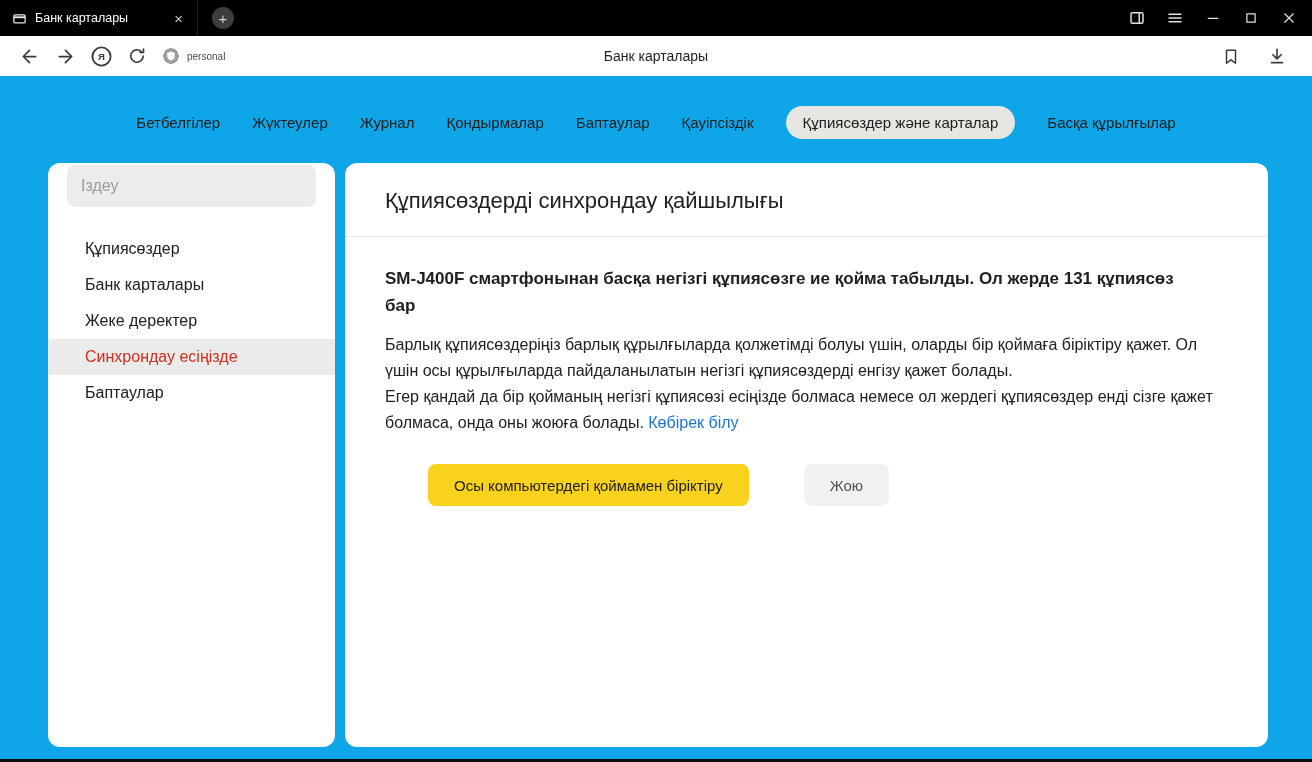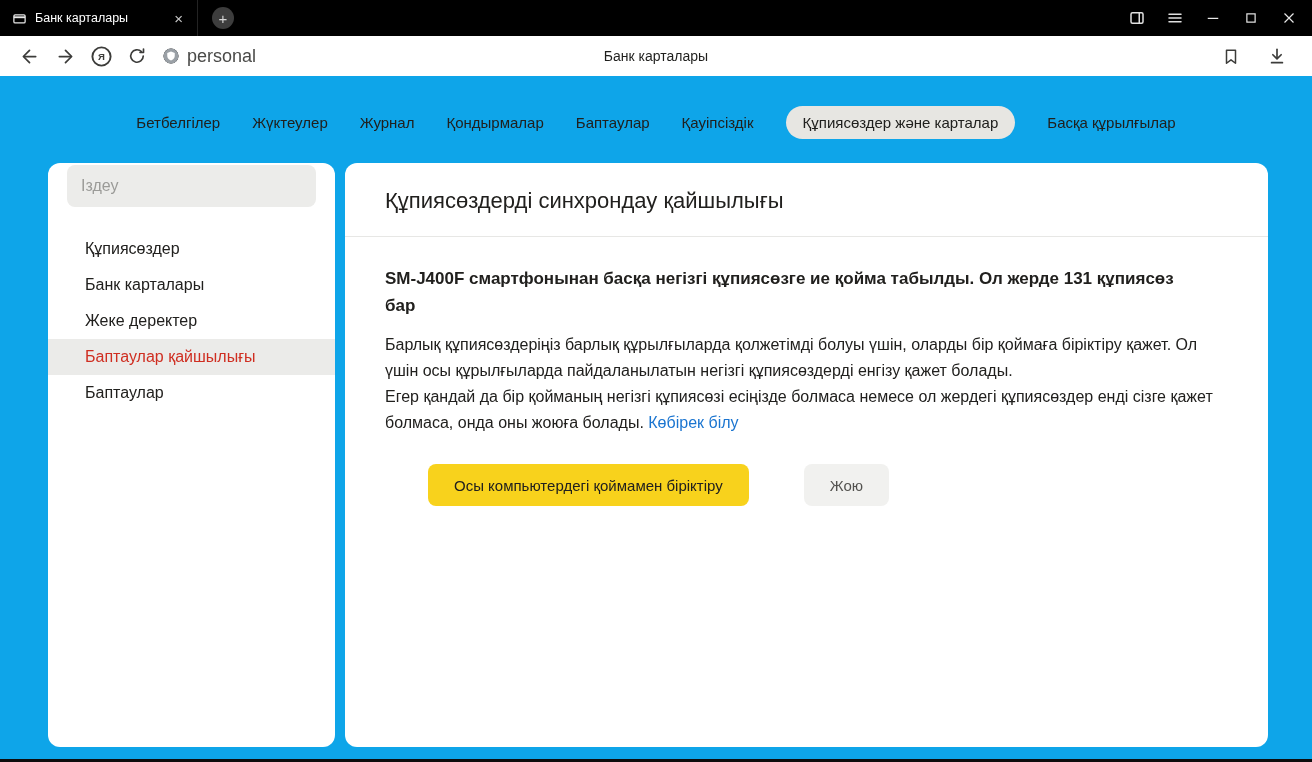--- a/index.html
+++ b/index.html
@@ -15,21 +15,21 @@
   .tab-close { color:#c9c9c9; font-size:15px; line-height:1; padding:2px 4px; cursor:default; }
   .newtab-btn { width:22px; height:22px; border-radius:50%; background:#3d3d3d; color:#d6d6d6; display:flex; align-items:center; justify-content:center; font-size:15px; line-height:1; margin-left:14px; cursor:default; }
   .titlebar-right { margin-left:auto; display:flex; align-items:center; }
   .win-icon { width:38px; height:30px; display:flex; align-items:center; justify-content:center; cursor:default; }
   .win-icon.close { margin-right:4px; }
 
   
   .toolbar { flex:0 0 40px; background:#fff; display:flex; align-items:center; padding:0 14px; position:relative; }
   .tb-icon { width:30px; height:30px; display:flex; align-items:center; justify-content:center; margin-right:6px; cursor:default; }
   .protect-badge { display:flex; align-items:center; gap:7px; margin-left:4px; cursor:default; }
-  .protect-label { font-size:18px; color:#4a4a48; }
+  .protect-label { font-size:10px; color:#4a4a48; }
   .tb-title { position:absolute; left:50%; top:50%; transform:translate(-50%,-50%); font-size:14px; color:#1f1f1d; white-space:nowrap; }
   .toolbar-right { margin-left:auto; display:flex; align-items:center; gap:10px; }
 
   
   .page { flex:1; background:#0ea5e9; display:flex; flex-direction:column; overflow:hidden; }
   .nav-tabs { display:flex; justify-content:center; align-items:center; gap:32px; padding:30px 0 24px; font-size:15px; color:#20201e; }
   .nav-item { white-space:nowrap; padding:8px 0; cursor:default; }
   .nav-item.active { background:#e7e6e2; border-radius:18px; padding:8px 17px; }
 
   .content { flex:1; display:flex; align-items:stretch; gap:10px; padding:0 44px 12px 48px; overflow:hidden; }
@@ -173,21 +173,21 @@
     </nav>
 
     <div class="content">
 
       <aside class="sidebar">
         <input class="search-input" type="text" placeholder="Іздеу" style="">
         <div class="side-list">
           <div class="side-item">Құпиясөздер</div>
           <div class="side-item">Банк карталары</div>
           <div class="side-item">Жеке деректер</div>
-          <div class="side-item active">Баптаулар қайшылығы</div>
+          <div class="side-item active">Синхрондау есіңізде</div>
           <div class="side-item">Баптаулар</div>
         </div>
       </aside>
 
       <section class="main-card">
         <div class="main-header">
           <h1 class="main-title">Құпиясөздерді синхрондау қайшылығы</h1>
         </div>
         <div class="main-body">
           <h2 class="main-heading">SM-J400F смартфонынан басқа негізгі құпиясөзге ие қойма табылды. Ол жерде 131 құпиясөз бар</h2>

